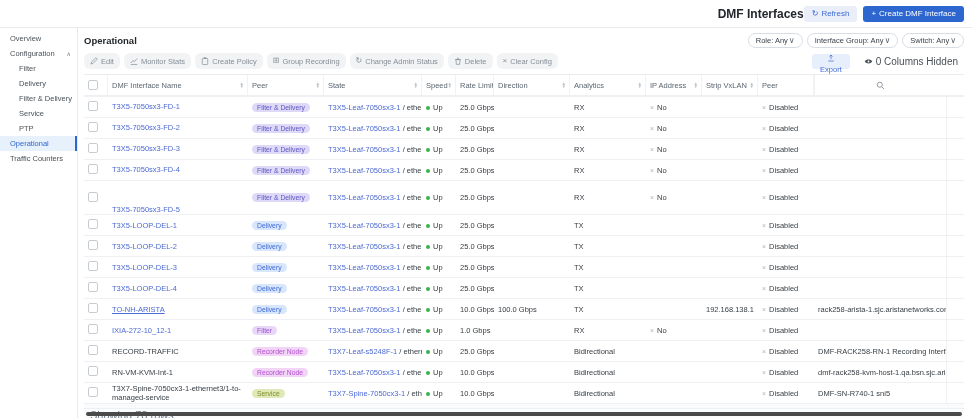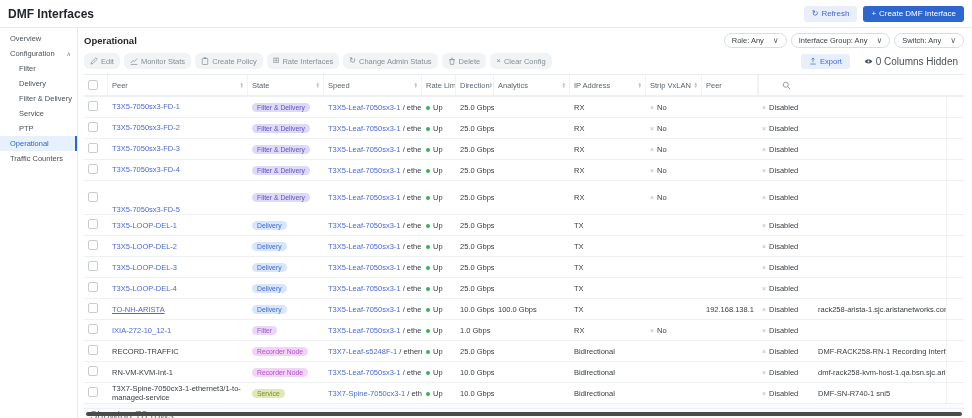--- a/index.html
+++ b/index.html
@@ -1,21 +1,21 @@
 <!DOCTYPE html>
 <html style="--link: #4c6ad4;"><head>
 <meta charset="utf-8">
 <style>
   html,body{margin:0;padding:0;}
   body{width:972px;height:418px;overflow:hidden;background:#fff;
        font-family:"Liberation Sans",sans-serif;color:#343a40;}
   .app{position:relative;width:972px;height:418px;}
 
   
-  .topbar{height:28px;display:flex;align-items:center;justify-content:space-between;
+  .topbar{height:28px;display:flex;align-items:center;justify-content:flex-end;
           padding:0 8px;border-bottom:1px solid #e8ebee;box-sizing:border-box;}
   .title{font-size:12px;font-weight:700;color:#23272c;}
   .topbar-right{display:flex;gap:6px;align-items:center;}
   .btn{display:inline-flex;align-items:center;gap:3px;border:none;border-radius:3px;
        font-family:inherit;font-size:8px;height:16px;padding:0 8px;cursor:pointer;}
   .btn-refresh{background:#e9eef8;color:#3f6ad8;}
   .btn-create{background:#2e66d0;color:#fff;}
 
   
   .layout{display:flex;height:390px;}
@@ -24,30 +24,30 @@
              padding:0 6px 0 10px;font-size:7.5px;color:#4a5158;cursor:pointer;position:relative;white-space:nowrap;}
   .side-item.sub{padding-left:19px;}
   .side-item.active{background:#e7f1fb;color:#2e66d0;}
   .side-item.active::after{content:"";position:absolute;right:0;top:0;bottom:0;width:2px;background:#2e66d0;}
   .side-caret{font-size:6px;color:#7a828a;}
 
   .main{flex:1;position:relative;padding:5px 8px 0 6px;display:flex;flex-direction:column;box-sizing:border-box;min-width:0;}
   .main-head{display:flex;justify-content:space-between;align-items:center;}
   .section-title{font-size:9.5px;font-weight:700;color:#23272c;}
   .pills{display:flex;gap:4px;}
-  .pill{display:inline-flex;align-items:center;gap:9px;border:1px solid #d8dde3;background:#fff;
+  .pill{display:inline-flex;align-items:center;gap:1px;border:1px solid #d8dde3;background:#fff;
         border-radius:9px;font-family:inherit;font-size:7.5px;color:#3c434b;height:15px;padding:0 7px;cursor:pointer;}
   .pcaret{font-size:6px;color:#5b6670;}
 
   .toolbar-row{display:flex;justify-content:space-between;align-items:center;margin-top:5px;}
   .tools{display:flex;gap:4px;}
   .tool-btn{display:inline-flex;align-items:center;gap:3px;background:#f1f3f5;border:none;border-radius:6px;
             height:15px;padding:8px 6px;font-family:inherit;font-size:7.5px;color:#878f98;cursor:pointer;white-space:nowrap;}
   .right-tools{display:flex;gap:8px;align-items:center;}
-  .btn-export{background:#e8effc;color:#3f6ad8;height:15px;font-size:7.5px;}
+  .btn-export{background:#e8effc;color:#3f6ad8;height:15px;font-size:7.5px;flex-direction:column;}
   .cols-hidden{display:inline-flex;align-items:center;gap:3px;font-size:10px;color:#4a5158;background:none;border:none;font-family:inherit;cursor:pointer;}
 
   
   .table{margin-top:5px;border-top:1px solid #e9ecef;flex:1;display:flex;flex-direction:column;min-height:0;}
   .trow{display:grid;grid-template-columns:24px 140px 76px 98px 34px 38px 76px 76px 56px 56px 56px 1fr 18px;
         align-items:center;border-bottom:1px solid #eef0f3;min-height:20px;font-size:7.5px;color:#3a4046;}
   .cell{padding:0 4px;overflow:hidden;white-space:nowrap;box-sizing:border-box;}
   .thead{color:#5b6670;}
   .thead .cell{display:flex;align-items:center;justify-content:space-between;height:20px;border-right:1px solid #f0f2f4;}
   .thead .cell:last-child{border-right:none;}
@@ -172,21 +172,21 @@
     <span class="ic">
                 <svg width="8" height="8" viewBox="0 0 10 10">
                   <rect x="1.6" y="1.6" width="6.8" height="7.8" rx="1" fill="none" stroke="currentColor" stroke-width=".9"></rect>
                   <rect x="3.6" y="0.6" width="2.8" height="1.8" fill="currentColor"></rect>
                 </svg>
               </span>
     <span class="tool-label">Create Policy</span>
   </button>
             <button class="tool-btn">
     <span class="ic">⊞</span>
-    <span class="tool-label">Rate Interfaces</span>
+    <span class="tool-label">Group Recording</span>
   </button>
             <button class="tool-btn">
     <span class="ic">↻</span>
     <span class="tool-label">Change Admin Status</span>
   </button>
             <button class="tool-btn">
     <span class="ic">
                 <svg width="8" height="8" viewBox="0 0 10 10">
                   <path d="M2.4 3.2h5.2L7 9.2H3L2.4 3.2z" fill="none" stroke="currentColor" stroke-width=".9"></path>
                   <line x1="1.4" y1="3.2" x2="8.6" y2="3.2" stroke="currentColor" stroke-width=".9"></line>
@@ -221,20 +221,27 @@
             <span>0 Columns Hidden</span>
           </button>
         </div>
       </div>
 
       <div class="table">
         <div class="trow thead">
           <div class="cell">
             <span class="cb"></span>
           </div>
+          <div class="cell">
+    <span class="th-label">DMF Interface Name</span>
+    <span class="sort">
+                <i>▴</i>
+                <i>▾</i>
+              </span>
+  </div>
             <div class="cell">
     <span class="th-label">Peer</span>
     <span class="sort">
                 <i>▴</i>
                 <i>▾</i>
               </span>
   </div>
             <div class="cell">
     <span class="th-label">State</span>
     <span class="sort">

